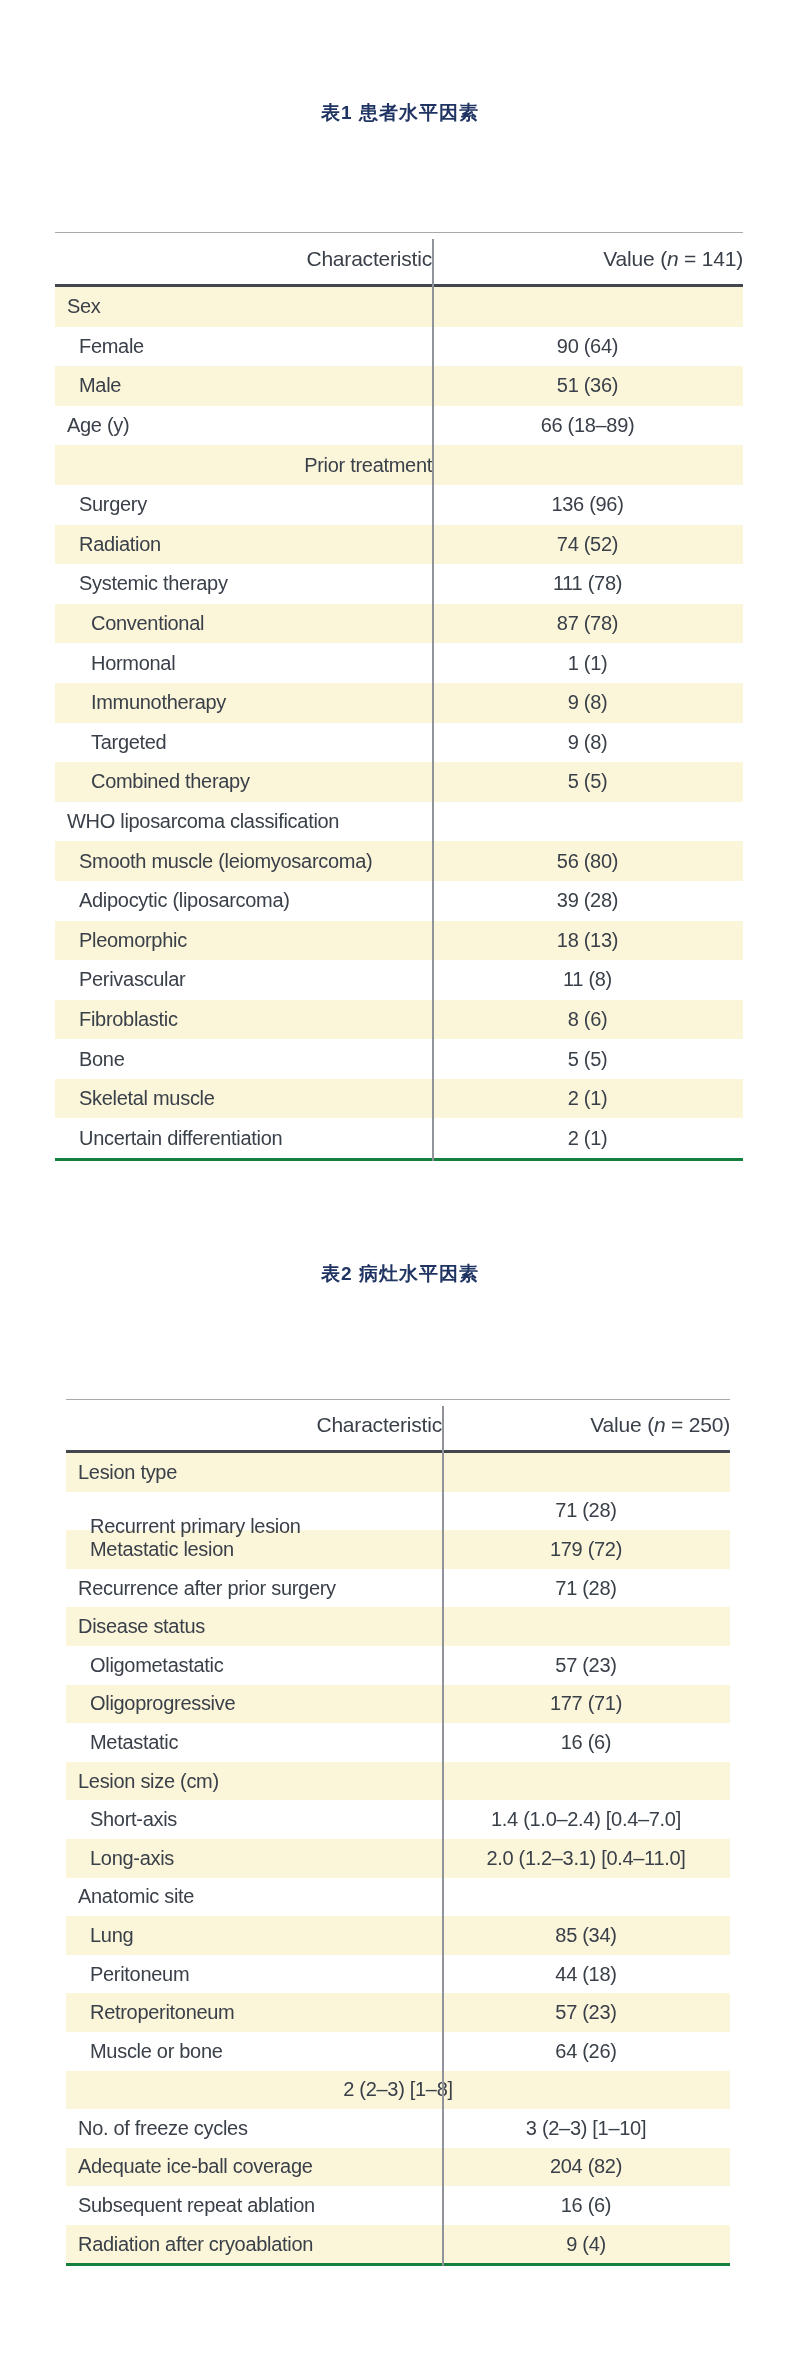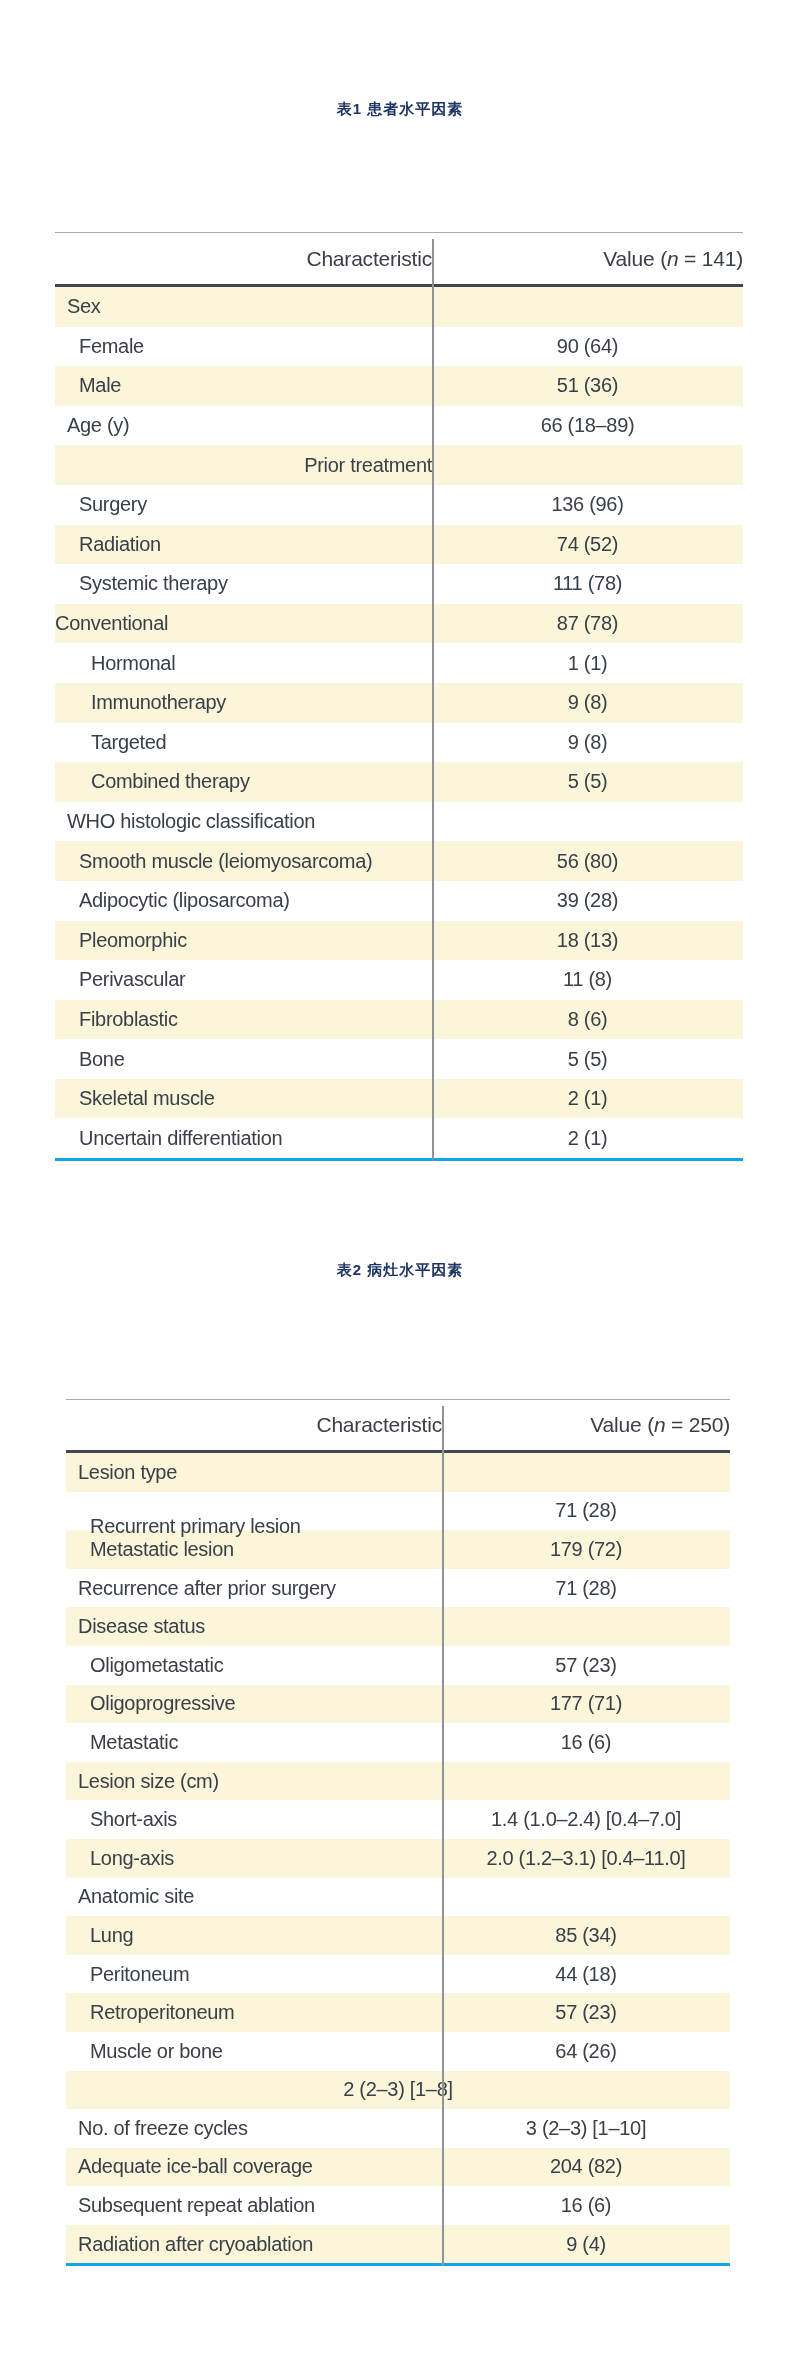--- a/index.html
+++ b/index.html
@@ -4,35 +4,35 @@
 <style>
   html,body{margin:0;padding:0;}
   body{
     width:800px;height:2375px;background:#ffffff;position:relative;
     font-family:"Liberation Sans", sans-serif;
     color:#3a4049;
     -webkit-font-smoothing:antialiased;
   }
   .table-title{
     position:absolute;left:0;width:800px;text-align:center;
-    font-size:15px;font-weight:bold;color:#1f3462;letter-spacing:1px;
+    font-size:19px;font-weight:bold;color:#1f3462;letter-spacing:1px;
   }
   .t-table{position:absolute;}
   .t-header{
     display:flex;align-items:center;
     border-top:1px solid #a9a9a9;
     border-bottom:3px solid #43474d;
     box-sizing:border-box;
     height:var(--head-h);
     font-size:21px;
   }
   .t-header .h-cell{text-align:right;letter-spacing:-0.2px;}
   .t-header .h-cell.c1{width:var(--col1);}
   .t-header .h-cell.c2{flex:1;}
-  .t-body{border-bottom:3px solid #0ea5e9;}
+  .t-body{border-bottom:3px solid #15803d;}
   .t-row{
     display:flex;height:var(--row-h);align-items:center;
     font-size:20px;letter-spacing:-0.3px;
   }
   .t-body .t-row:nth-child(odd){background:#fbf5d9;}
   .cell-label{width:var(--col1);box-sizing:border-box;}
   .cell-value{flex:1;text-align:center;}
   .divider{
     position:absolute;top:7px;bottom:0;width:2px;background:#909399;
     left:var(--col1);
@@ -77,41 +77,41 @@
   </div>
       <div class="t-row">
     <div class="cell-label" style="padding-left: 24px;">Radiation</div>
     <div class="cell-value">74 (52)</div>
   </div>
       <div class="t-row">
     <div class="cell-label" style="padding-left: 24px;">Systemic therapy</div>
     <div class="cell-value">111 (78)</div>
   </div>
       <div class="t-row">
-    <div class="cell-label" style="">Conventional</div>
+    <div class="cell-label" style="padding-left: 36px;">Conventional</div>
     <div class="cell-value">87 (78)</div>
   </div>
       <div class="t-row">
     <div class="cell-label" style="padding-left: 36px;">Hormonal</div>
     <div class="cell-value">1 (1)</div>
   </div>
       <div class="t-row">
     <div class="cell-label" style="padding-left: 36px;">Immunotherapy</div>
     <div class="cell-value">9 (8)</div>
   </div>
       <div class="t-row">
     <div class="cell-label" style="padding-left: 36px;">Targeted</div>
     <div class="cell-value">9 (8)</div>
   </div>
       <div class="t-row">
     <div class="cell-label" style="padding-left: 36px;">Combined therapy</div>
     <div class="cell-value">5 (5)</div>
   </div>
       <div class="t-row">
-    <div class="cell-label" style="padding-left: 12px;">WHO histologic classification</div>
+    <div class="cell-label" style="padding-left: 12px;">WHO liposarcoma classification</div>
     <div class="cell-value"></div>
   </div>
       <div class="t-row">
     <div class="cell-label" style="padding-left: 24px;">Smooth muscle (leiomyosarcoma)</div>
     <div class="cell-value">56 (80)</div>
   </div>
       <div class="t-row">
     <div class="cell-label" style="padding-left: 24px;">Adipocytic (liposarcoma)</div>
     <div class="cell-value">39 (28)</div>
   </div>

